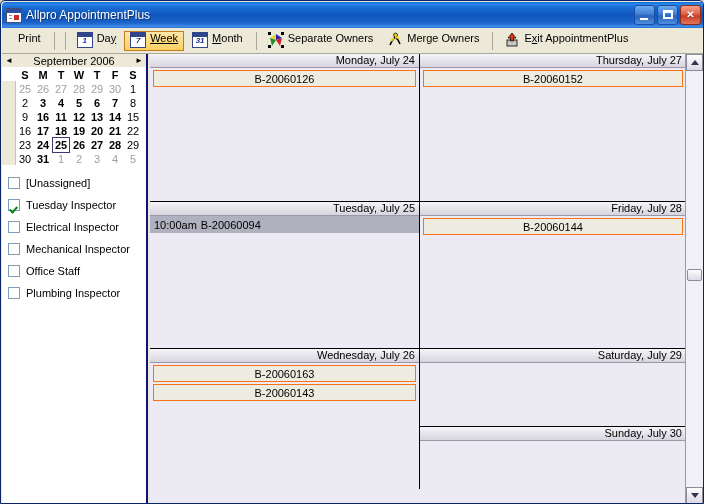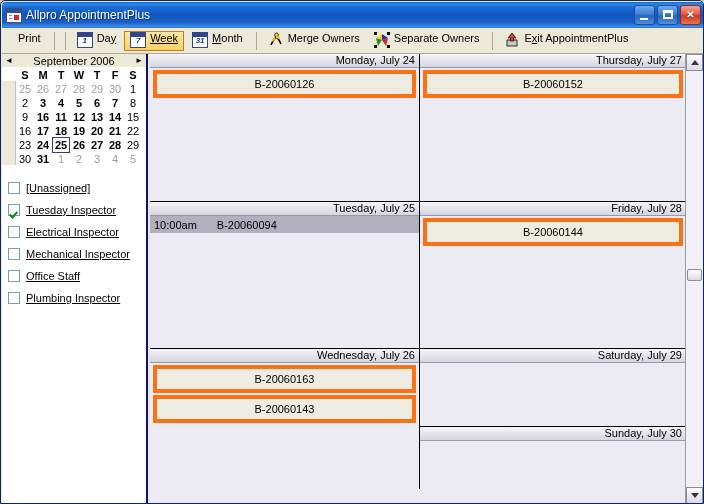--- a/index.html
+++ b/index.html
@@ -114,21 +114,21 @@
   .week-col div{height:14px;background:#ece9d8;border-right:1px solid #c8c4b8;}
   .mini-grid{flex:1;padding:0 2px 0 0;}
   .mini-row{display:flex;height:14px;align-items:center;}
   .mini-cell{width:18px;text-align:center;font-size:11px;line-height:14px;color:#000;}
   .mini-cell.dow{font-weight:bold;}
   .mini-cell.other{color:#a0a0a0;}
   .mini-cell.bold{font-weight:bold;}
   .mini-cell.today{border:1px solid #3a3a6e;width:16px;box-sizing:content-box;}
 
   .owner-list{padding:6px 0 0 6px;}
-  .owner-row{display:flex;align-items:flex-end;height:22px;text-decoration:underline;}
+  .owner-row{display:flex;align-items:center;height:22px;}
   .cbx{
     width:12px;height:12px;flex:none;box-sizing:border-box;
     border:1px solid #7f9db9;background:#fff;position:relative;margin-right:6px;
   }
   .cbx.checked::after{
     content:"";position:absolute;left:2px;top:5px;width:3px;height:6px;
     border:solid #0b8a17;border-width:0 2px 2px 0;transform:rotate(42deg);
   }
   .owner-label{font-size:11px;color:#000;}
 
@@ -167,31 +167,31 @@
   .day-head{
     height:14px;box-sizing:border-box;
     background:linear-gradient(to bottom,#f6f5f9,#d6d4dd);
     border-bottom:1px solid #9a98a6;
     text-align:right;padding-right:4px;
     font-size:11px;line-height:13px;color:#000;
     white-space:nowrap;overflow:hidden;
   }
   .day-body{position:absolute;left:0;right:0;top:14px;bottom:0;padding:2px 3px 0 3px;box-sizing:border-box;}
   .appt{
-    height:28px;box-sizing:border-box;
-    background:#eeece0;border:4px solid #f97316;
+    height:17px;box-sizing:border-box;
+    background:#eeece0;border:1px solid #f97316;
     margin-bottom:2px;
     display:flex;align-items:center;justify-content:center;
     font-size:11px;color:#000;white-space:nowrap;overflow:hidden;
   }
   .appt.selected{
     background:#b0b0be;border:none;justify-content:flex-start;padding-left:4px;
     height:17px;margin-left:-3px;margin-right:-3px;margin-top:-2px;
   }
-  .appt.selected .time{margin-right:20px;}
+  .appt.selected .time{margin-right:4px;}
 </style>
 </head>
 <body>
 
 <div class="window">
 
   <div class="titlebar">
     <div class="win-icon">
       <div class="ic-top"></div>
         <div class="ic-l1"></div>
@@ -241,50 +241,50 @@
 
     <div class="tb-item">
       <span class="ico ico-cal">
         <i class="cb"></i>
           <i class="cn">31</i>
       </span>
       <span class="tb-label"><span class="u">M</span>onth</span>
     </div>
 
     <div class="tb-sep"></div>
-
-    <div class="tb-item">
-      <span class="ico ico-merge">
-        <svg width="16" height="16" viewBox="0 0 16 16">
-          <circle cx="8.5" cy="3" r="2" fill="#f2cf22" stroke="#000" stroke-width=".7"></circle>
-          <path d="M8 5 L5 9 L3 13" stroke="#000" stroke-width="1.6" fill="none"></path>
-          <path d="M8 5 L11 8 L13 12" stroke="#000" stroke-width="1.6" fill="none"></path>
-          <path d="M8 5 L12 6" stroke="#f2cf22" stroke-width="2" fill="none"></path>
-          <path d="M7 6 L4 9" stroke="#f2cf22" stroke-width="2" fill="none"></path>
-        </svg>
-      </span>
-      <span class="tb-label">Merge Owners</span>
-    </div>
 
     <div class="tb-item">
       <span class="ico ico-sep">
         <svg width="16" height="16" viewBox="0 0 16 16">
           <polygon points="8,2 14,6 8,8" fill="#2a2ab4"></polygon>
           <polygon points="8,2 2,6 8,8" fill="#f2d02a"></polygon>
           <polygon points="2,6 8,8 4,14" fill="#1f8f28"></polygon>
           <polygon points="14,6 8,8 12,14" fill="#d52222"></polygon>
           <rect x="0" y="0" width="3" height="3" fill="#000"></rect>
           <rect x="13" y="0" width="3" height="3" fill="#000"></rect>
           <rect x="0" y="13" width="3" height="3" fill="#000"></rect>
           <rect x="13" y="13" width="3" height="3" fill="#000"></rect>
         </svg>
       </span>
       <span class="tb-label">Separate Owners</span>
     </div>
 
+    <div class="tb-item">
+      <span class="ico ico-merge">
+        <svg width="16" height="16" viewBox="0 0 16 16">
+          <circle cx="8.5" cy="3" r="2" fill="#f2cf22" stroke="#000" stroke-width=".7"></circle>
+          <path d="M8 5 L5 9 L3 13" stroke="#000" stroke-width="1.6" fill="none"></path>
+          <path d="M8 5 L11 8 L13 12" stroke="#000" stroke-width="1.6" fill="none"></path>
+          <path d="M8 5 L12 6" stroke="#f2cf22" stroke-width="2" fill="none"></path>
+          <path d="M7 6 L4 9" stroke="#f2cf22" stroke-width="2" fill="none"></path>
+        </svg>
+      </span>
+      <span class="tb-label">Merge Owners</span>
+    </div>
+
     <div class="tb-sep"></div>
 
     <div class="tb-item">
       <span class="ico ico-exit">
         <svg width="16" height="16" viewBox="0 0 16 16">
           <rect x="3" y="8" width="10" height="6" fill="#c8c8c8" stroke="#000" stroke-width=".8"></rect>
           <polygon points="8,1 12,6 9.5,6 9.5,9 6.5,9 6.5,6 4,6" fill="#d83a1e" stroke="#000" stroke-width=".7"></polygon>
         </svg>
       </span>
       <span class="tb-label">E<span class="u">x</span>it AppointmentPlus</span>

